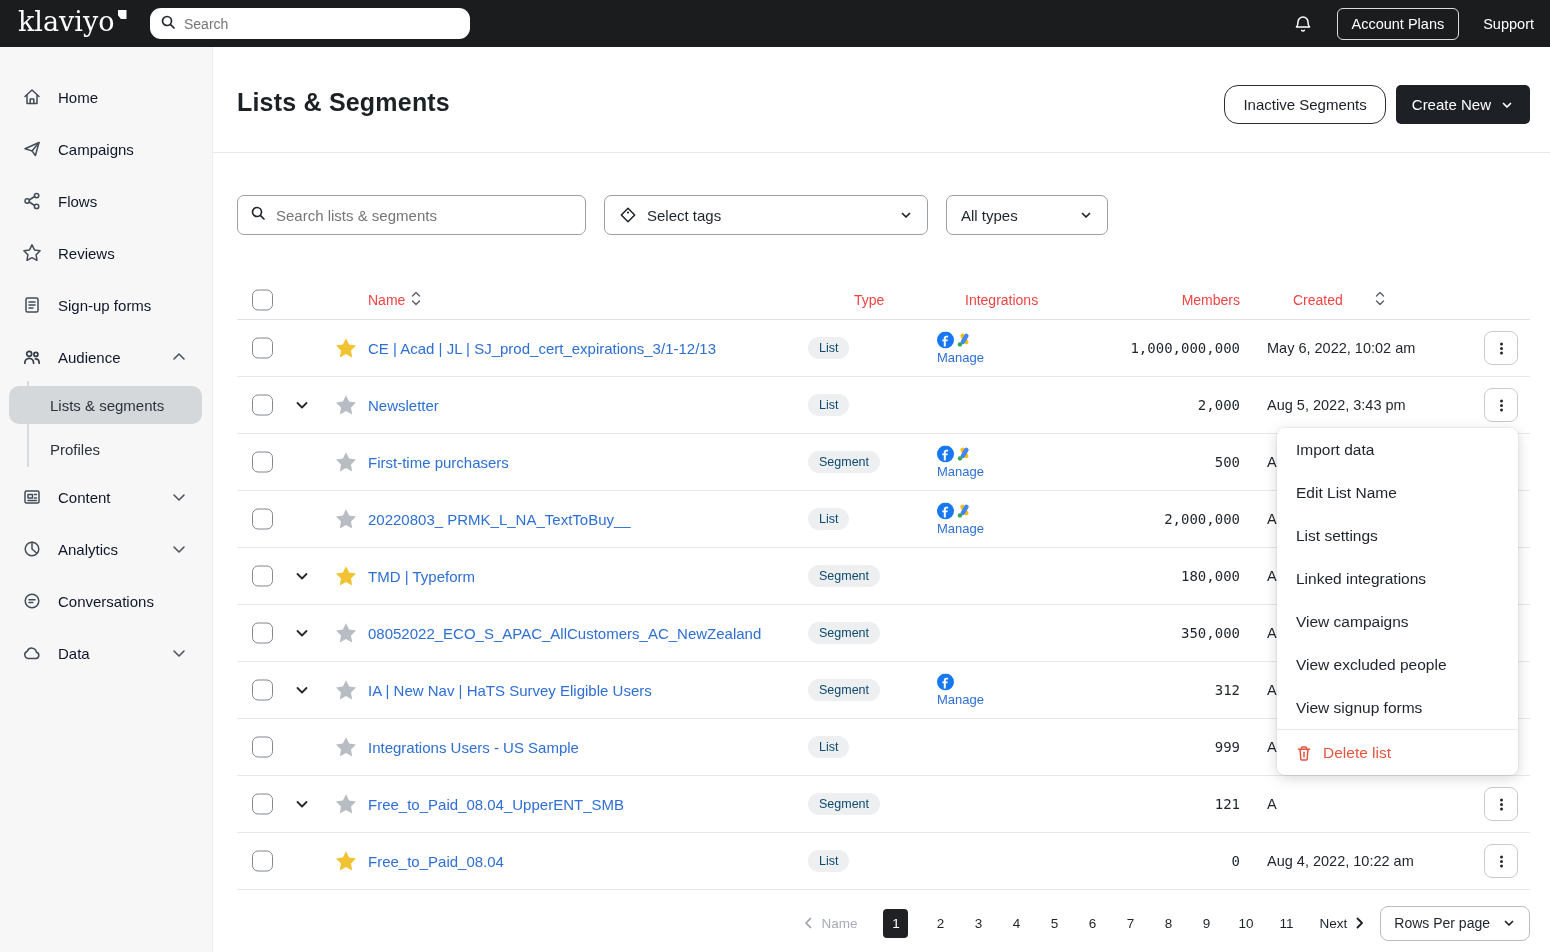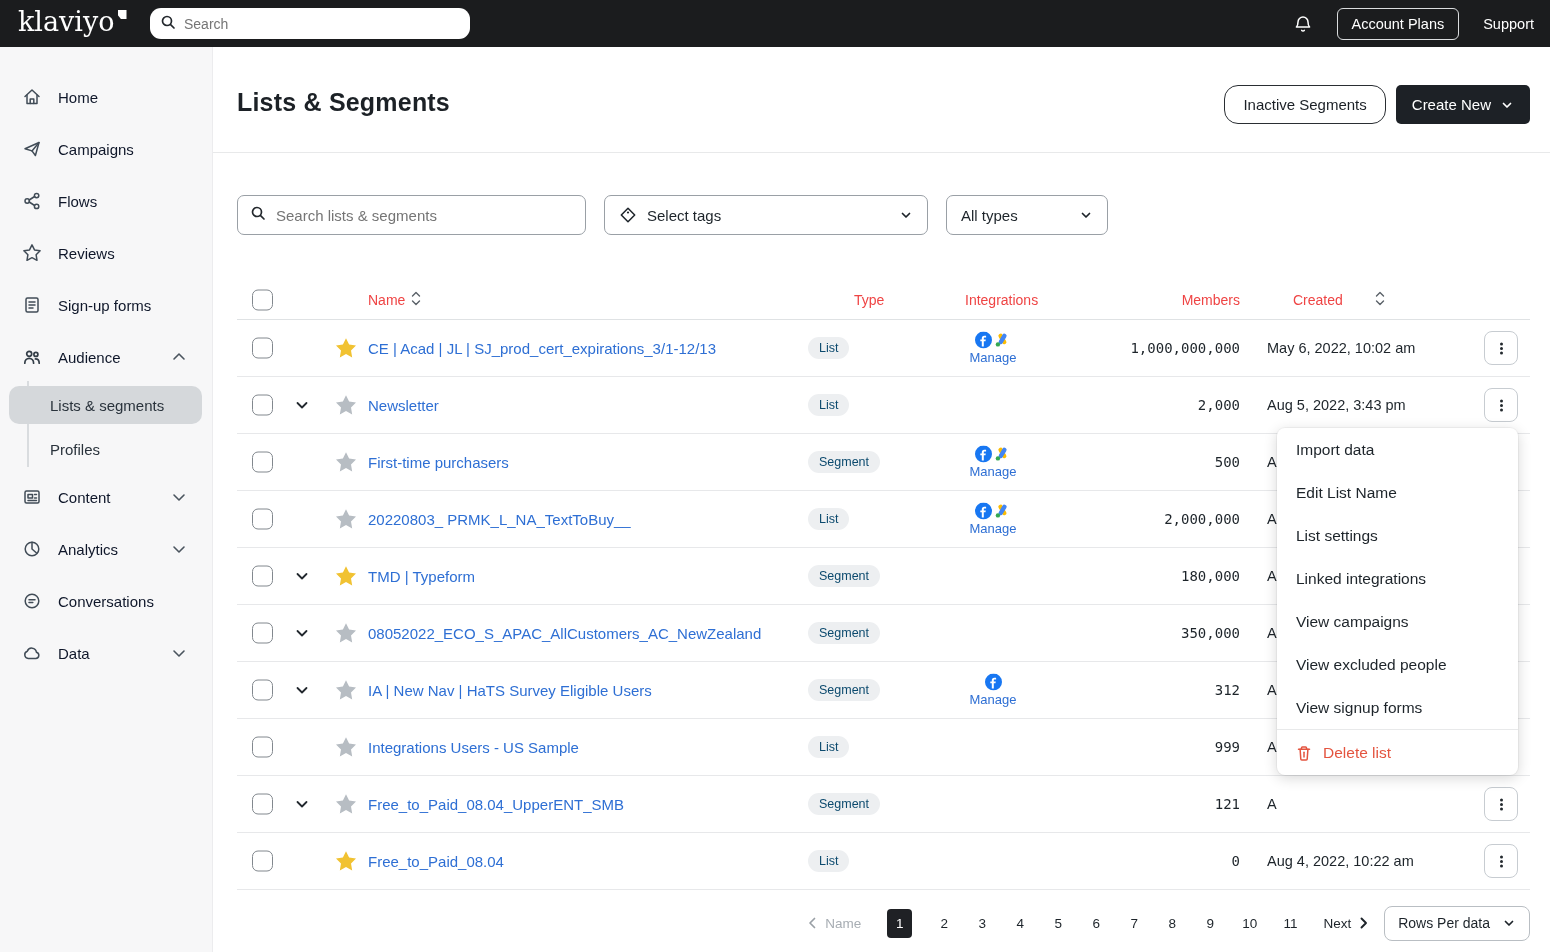--- a/index.html
+++ b/index.html
@@ -45,21 +45,21 @@
 
   
   .tbl { position:absolute; left:237px; top:281px; width:1293px; }
   .thead { position:relative; height:39px; border-bottom:1px solid #dfe2e4; }
   .trow { position:relative; height:57px; border-bottom:1px solid #e7e8ea; background:#fff; }
   .cell { position:absolute; top:50%; transform:translateY(-50%); }
   .c-check { left:15px; } .c-chev { left:57px; display:flex; cursor:pointer; }
   .c-star { left:98px; display:flex; cursor:pointer; }
   .c-name { left:131px; font-size:15px; color:#2e6fd4; text-decoration:none; cursor:pointer; white-space:nowrap; }
   .c-type { left:571px; }
-  .c-int  { left:700px; width:112px; display:flex; flex-direction:column; align-items:center; gap:1px; }
+  .c-int  { left:700px; width:112px; display:flex; flex-direction:column; gap:1px; }
   .c-int .icons { display:flex; gap:2px; align-items:center; }
   .c-int .manage { font-size:13px; color:#2e6fd4; cursor:pointer; }
   .c-members { left:850px; width:153px; text-align:right; font-family:"DejaVu Sans Mono", monospace; font-size:14px; color:#1d242a; }
   .c-created { left:1030px; font-size:14.5px; color:#1d242a; white-space:nowrap; }
   .c-kebab { left:1247px; }
   .hlabel { font-size:14px; color:#ef4444; display:flex; align-items:center; gap:6px; white-space:nowrap; }
   .h-name { left:131px; } .h-type { left:571px;margin-left:46px; } .h-int { left:728px; }
   .h-members { left:850px; width:153px; justify-content:flex-end; }
   .h-created { left:1056px;gap:32px; }
   .checkbox { width:21px; height:21px; border:1.6px solid #82888e; border-radius:6px; background:#fff; display:block; cursor:pointer; }
@@ -674,21 +674,21 @@
       </span>
     <span class="pg-next">
       <span>Next</span>
       <span id="i-chev-next" style="display:flex;">
           <svg width="12" height="14" viewBox="0 0 12 14" fill="none" stroke="#1d242a" stroke-width="1.9" stroke-linecap="round" stroke-linejoin="round">
             <path d="M3.5 2.5L8 7l-4.5 4.5"></path>
           </svg>
         </span>
     </span>
     <span class="rows-select">
-      <span>Rows Per data</span>
+      <span>Rows Per page</span>
       <span id="i-chev-rows" style="display:flex;">
           <svg width="14" height="14" viewBox="0 0 14 14" fill="none" stroke="#1d242a" stroke-width="1.7" stroke-linecap="round" stroke-linejoin="round">
             <path d="M3.5 5.5L7 9l3.5-3.5"></path>
           </svg>
         </span>
     </span>
   </div>
 
   <div class="menu">
     <div id="menu-items">

